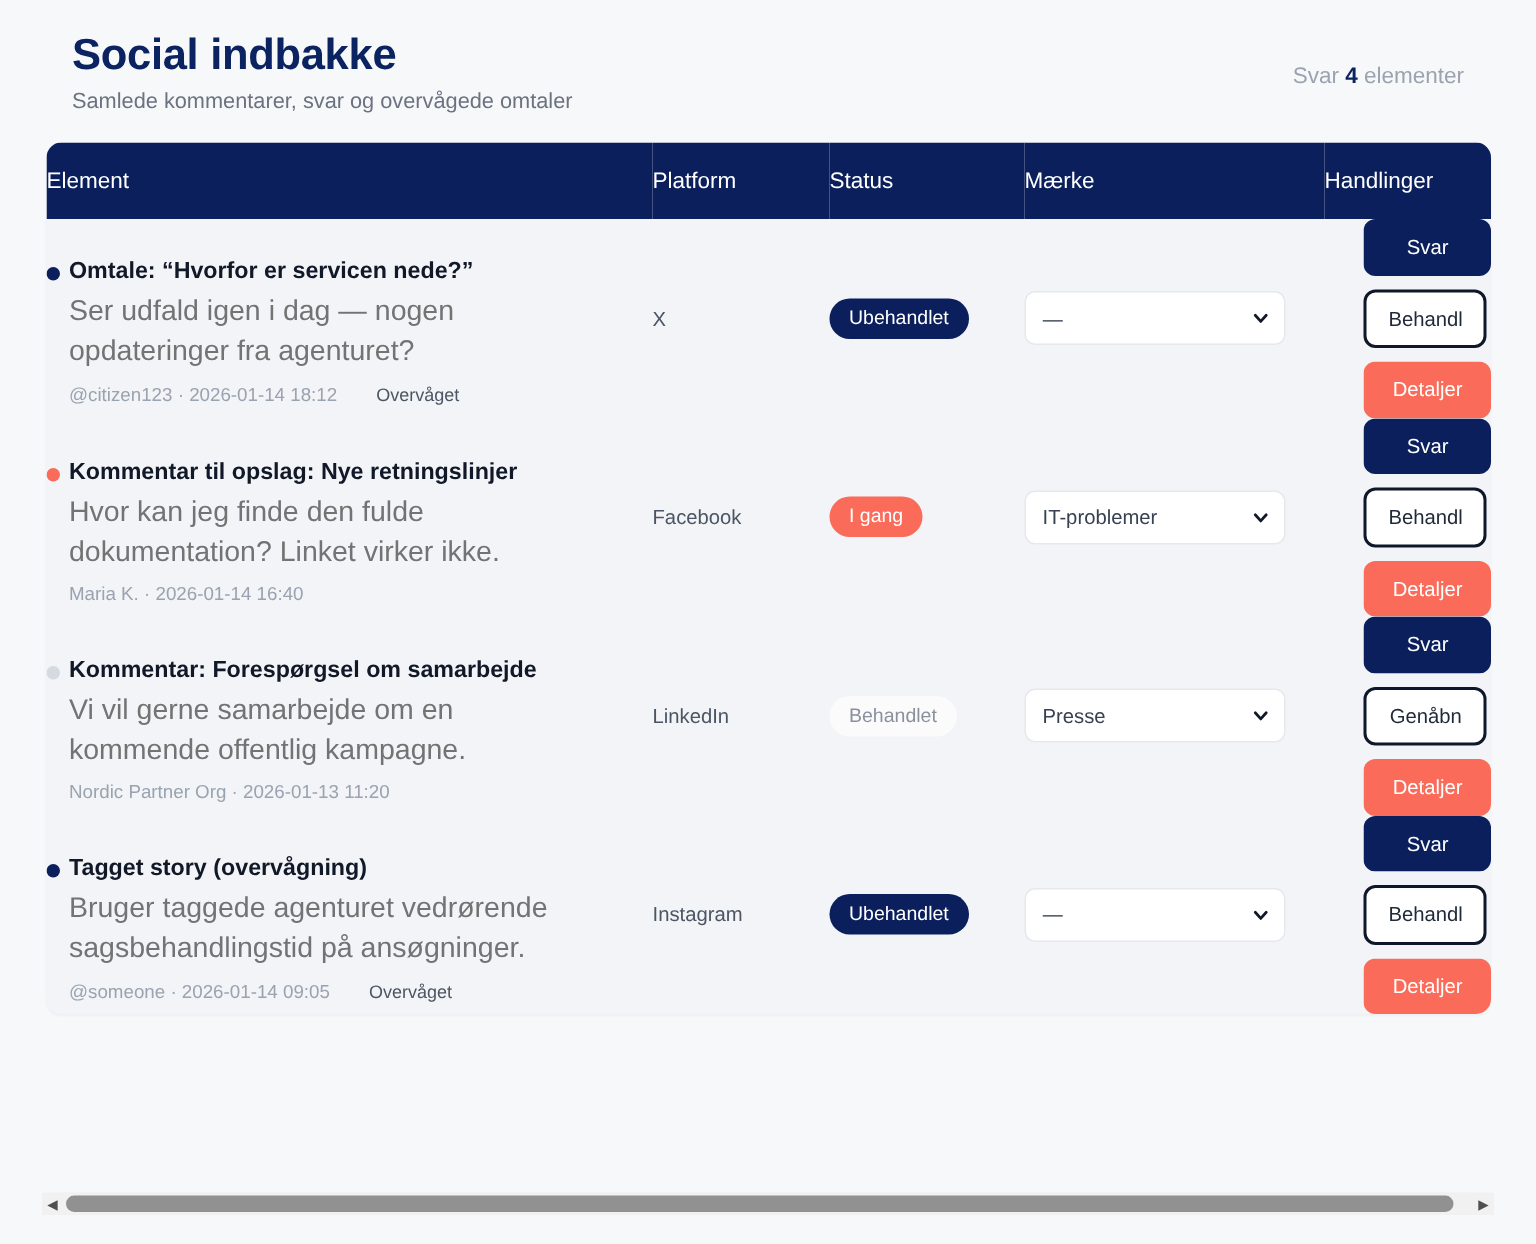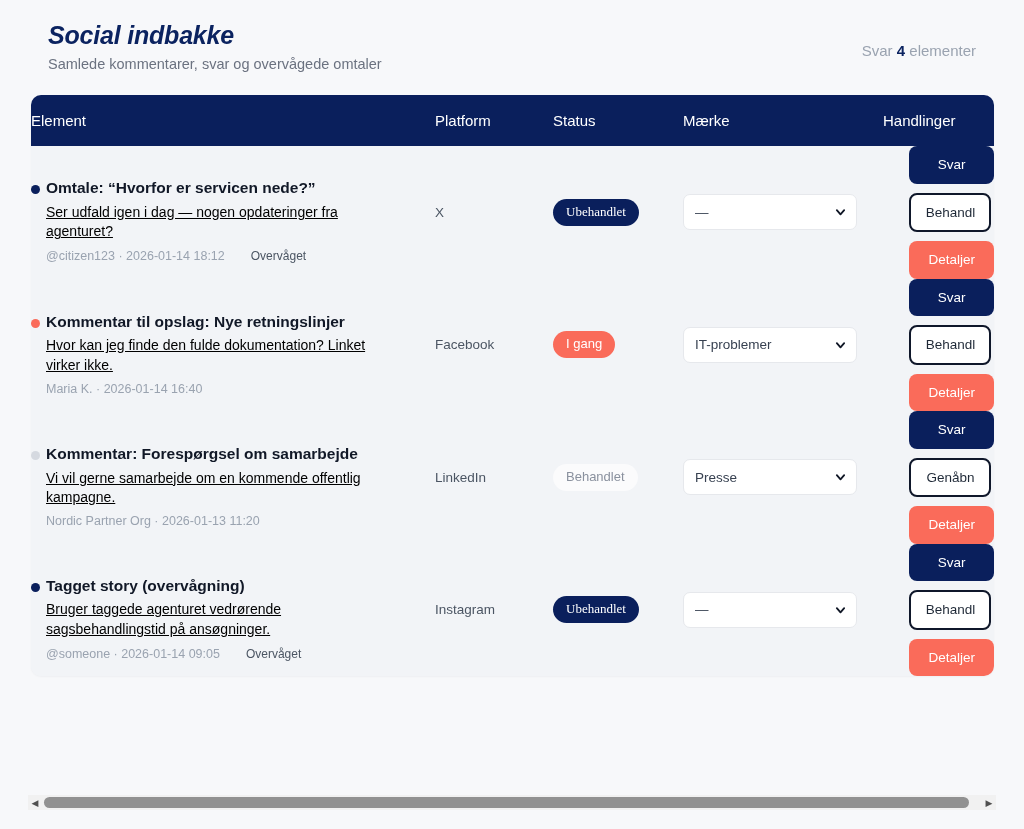--- a/index.html
+++ b/index.html
@@ -26,27 +26,26 @@
 
   
   .page-header {
     display: flex;
     align-items: flex-start;
     justify-content: space-between;
     padding: 22px 48px 0 48px;
   }
   .header-left { display: block; }
   .page-title {
-    font-size: 25px;
+    font-size: 29px;
     font-weight: bold;
     letter-spacing: -0.2px;
     color: #0b2360;
     margin: 0 0 6px 0;
     line-height: 1.1;
-    font-style: italic;
   }
   .page-subtitle {
     font-size: 14.5px;
     color: #6b7280;
     margin: 0;
     line-height: 1.2;
   }
   .count-note {
     font-size: 15px;
     color: #9aa3b0;
@@ -101,26 +100,25 @@
     flex: none;
   }
   .el-title {
     font-size: 15.5px;
     font-weight: bold;
     color: #111827;
     line-height: 1.25;
     margin-bottom: 5px;
   }
   .el-snippet {
-    font-size: 14px;
-    color: #000000;
+    font-size: 19px;
+    color: #737373;
     line-height: 1.42;
     margin-bottom: 6px;
     max-width: 320px;
-    text-decoration: underline;
   }
   .el-meta {
     font-size: 12.5px;
     color: #9aa3b0;
     display: flex;
     align-items: center;
     gap: 22px;
   }
   .tag-chip {
     font-size: 12px;
@@ -137,21 +135,21 @@
   
   .status-cell { text-align: left; }
   .pill {
     display: inline-block;
     font-size: 13px;
     padding: 6px 13px;
     border-radius: 999px;
     line-height: 1.15;
     white-space: nowrap;
   }
-  .pill-open     { background: #0a1f5c; color: #ffffff; font-family: Liberation Serif, serif; }
+  .pill-open     { background: #0a1f5c; color: #ffffff; }
   .pill-progress { background: #fa6b5a; color: #ffffff; }
   .pill-done     { background: #fbfbfc; color: #8a919e; }
 
   
   .select-cell { text-align: left; }
   .select-wrap {
     position: relative;
     display: inline-block;
     width: 174px;
   }

